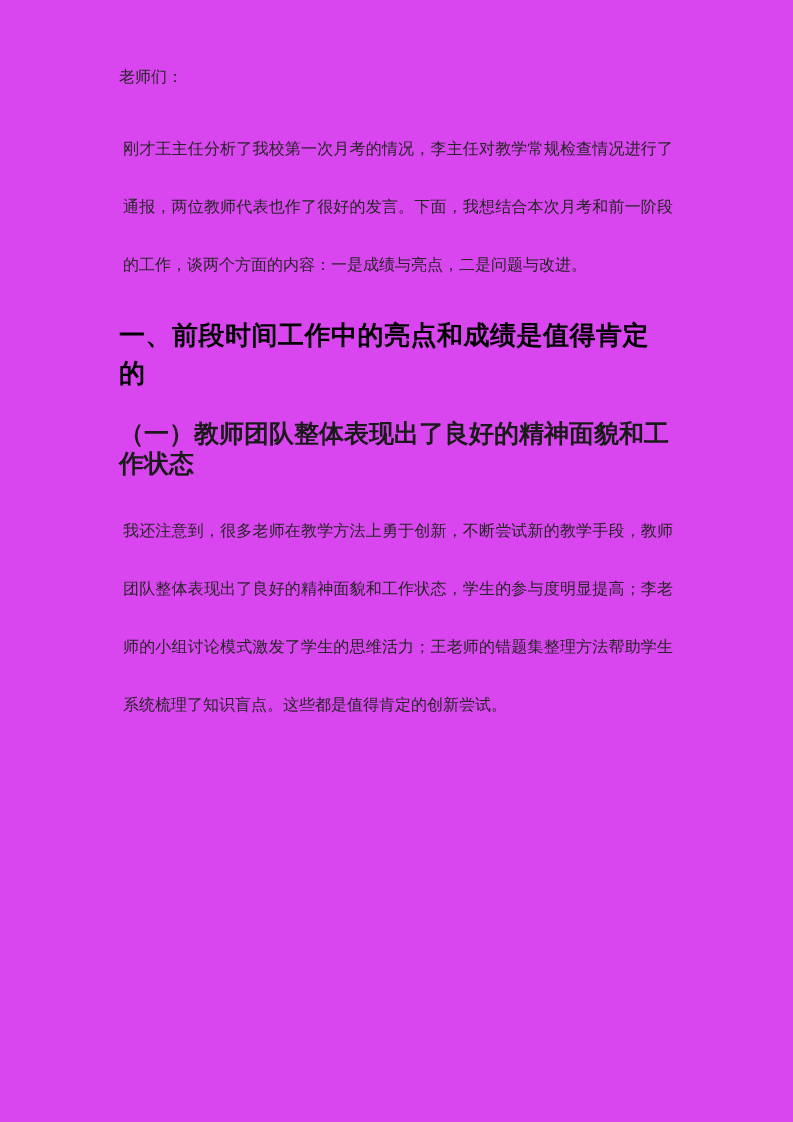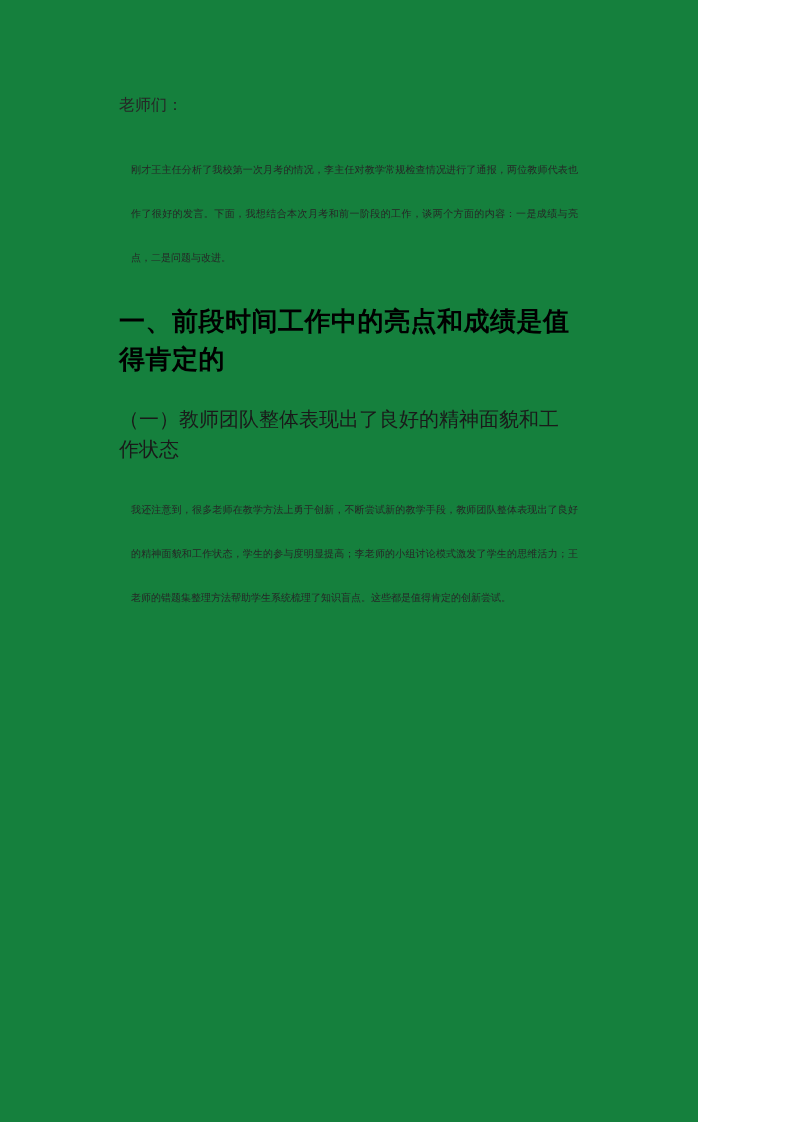--- a/index.html
+++ b/index.html
@@ -8,50 +8,50 @@
     background: #ffffff;
   }
   body {
     width: 793px;
     height: 1122px;
     overflow: hidden;
     font-family: "Liberation Sans", "DejaVu Sans", sans-serif;
   }
   .page {
     box-sizing: border-box;
-    width: 698px;
+    width: 793px;
     height: 1122px;
-    background: #15803d;
-    padding: 84px 120px 40px 119px;
+    background: #d946ef;
+    padding: 56px 120px 40px 119px;
   }
   .salutation {
     font-size: 16px;
     line-height: 42px;
     color: #262626;
     margin: 0 0 22px 0;
   }
   .body-para {
-    font-size: 10px;
-    line-height: 44px;
+    font-size: 16px;
+    line-height: 58px;
     color: #262626;
     text-align: justify;
-    margin: 0 0 22px 12px;
+    margin: 0 0 22px 4px;
   }
   h1.section-heading {
     font-size: 26px;
     line-height: 38px;
     font-weight: 700;
     color: #000000;
     margin: 16px 0 20px 0;
     letter-spacing: 0.5px;
   }
   h2.subsection-heading {
-    font-size: 20px;
+    font-size: 25px;
     line-height: 30px;
-    font-weight: 400;
+    font-weight: 700;
     color: #1a1a1a;
     margin: 26px 0 24px 0;
   }
 </style>
 </head>
 <body>
 
 <div class="page">
 
   <p class="salutation">老师们：</p>

